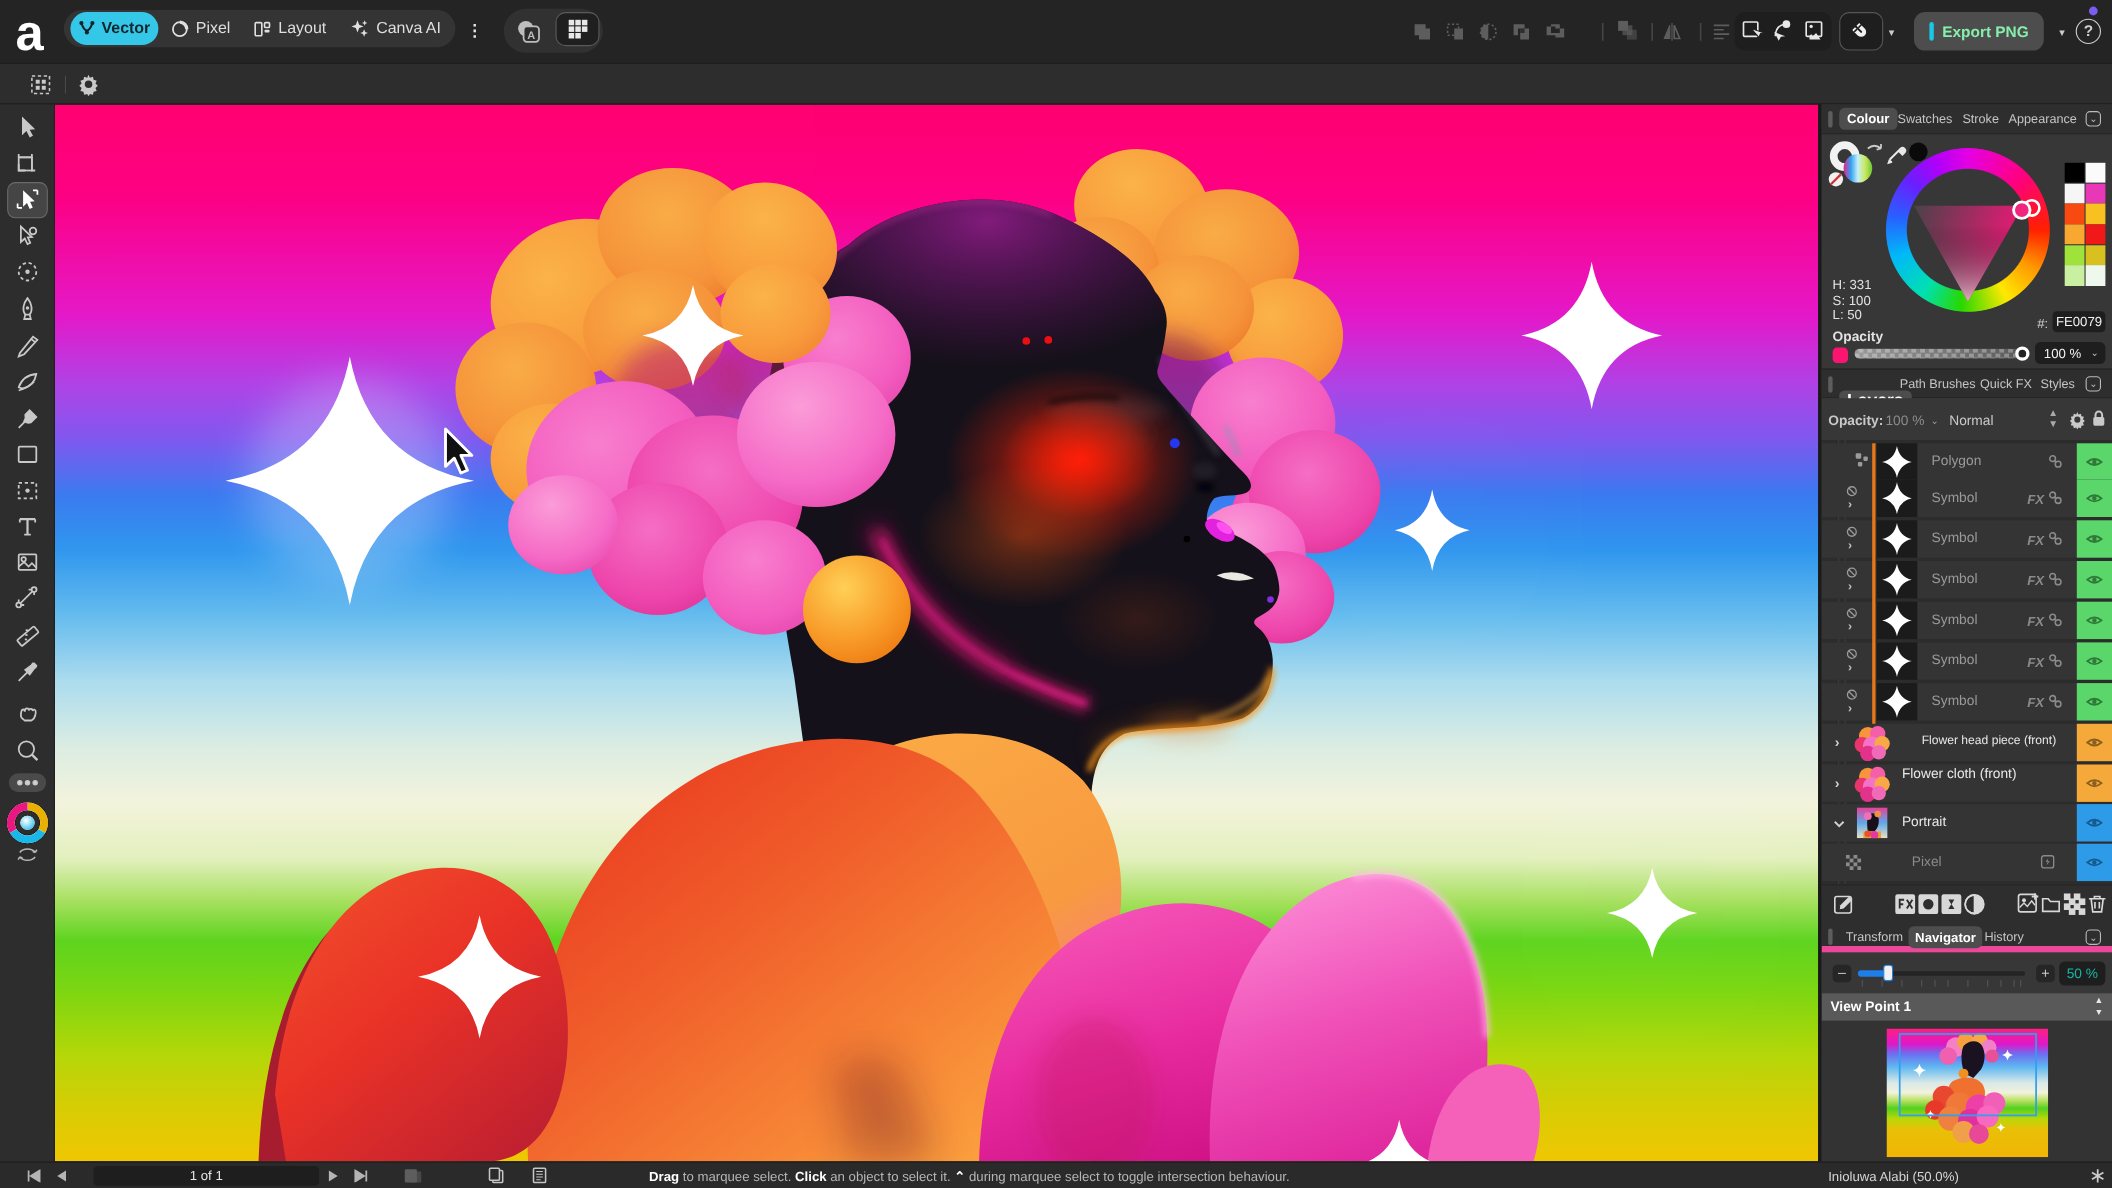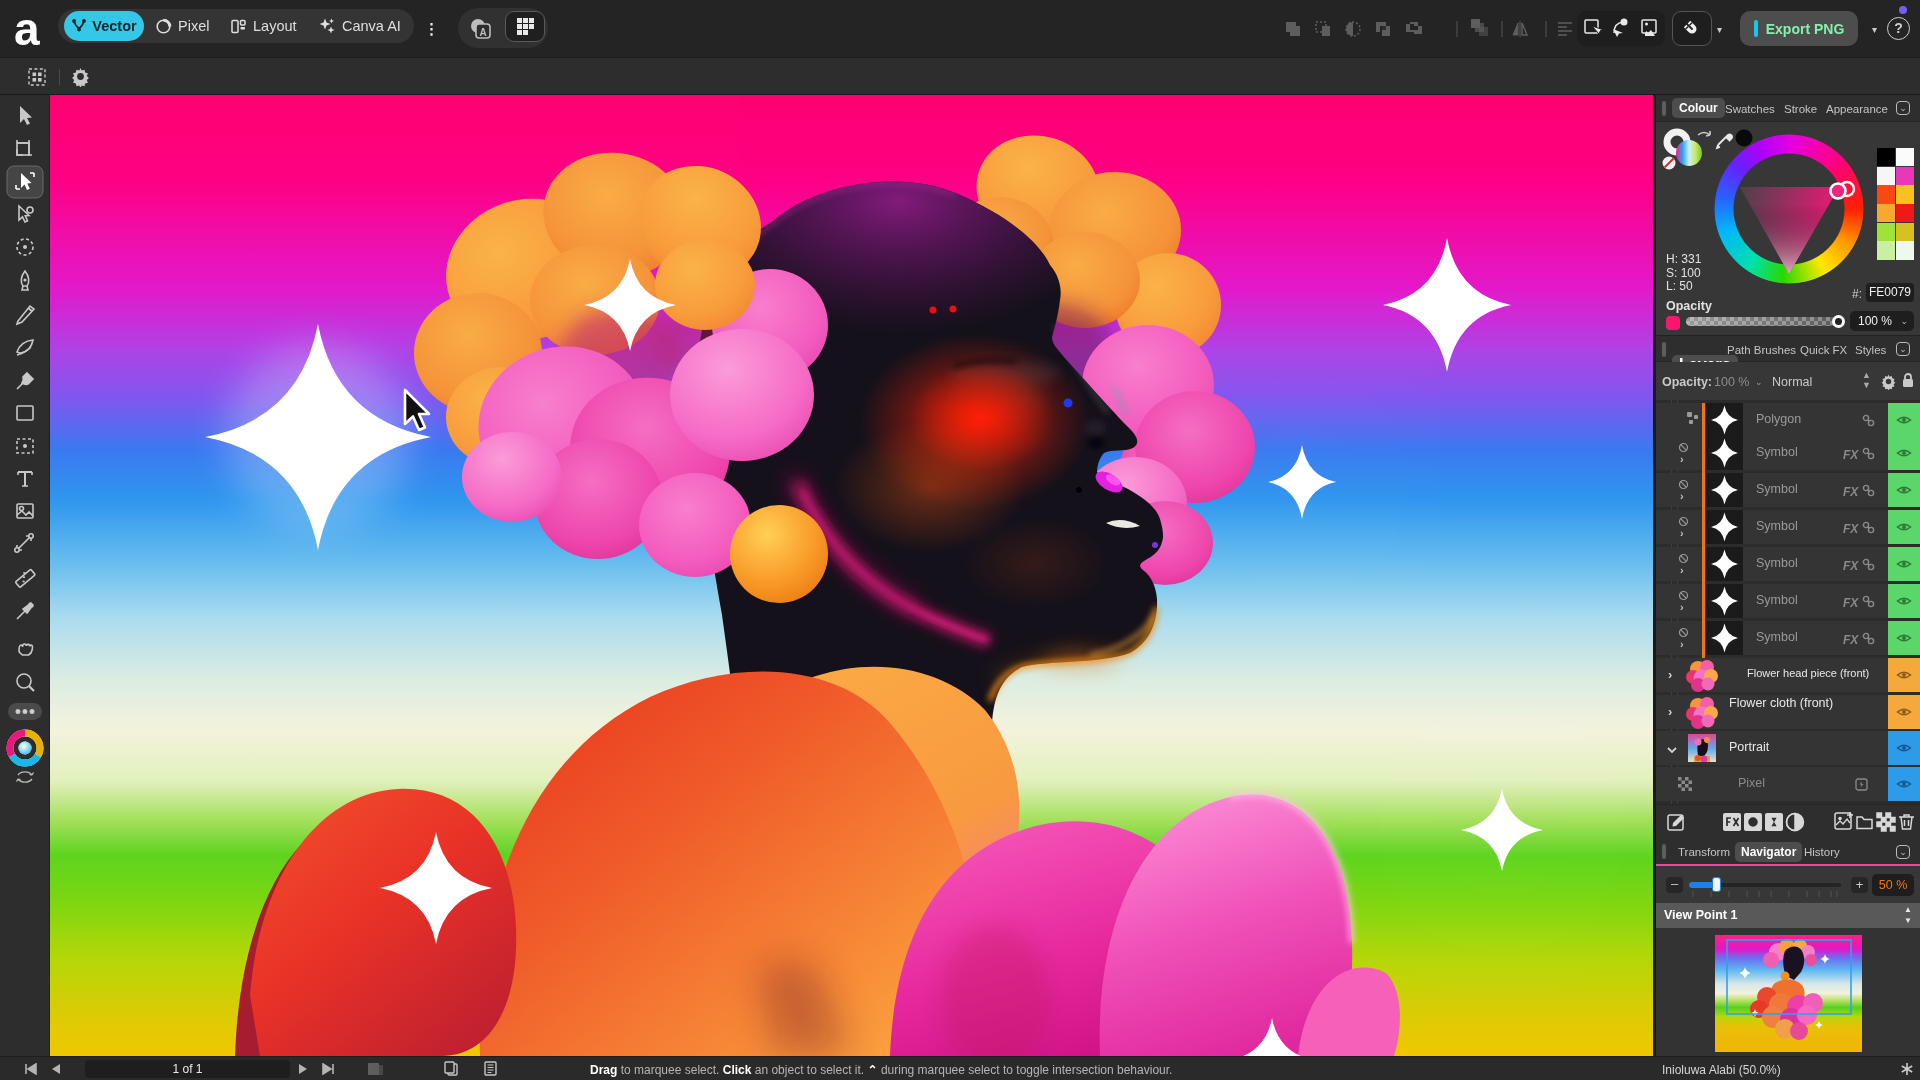--- a/index.html
+++ b/index.html
@@ -898,21 +898,21 @@
             <rect x="4.5" y="13.5" width="4.5" height="4.5"></rect>
             <rect x="13.5" y="13.5" width="4.5" height="4.5"></rect>
           </g>
         </g>
 <g transform="translate(242,8)">
           <path d="M1 4 h15 M3 4 l1.5 12 h8 l1.5 -12 M6 4 v-2 h5 v2 M6.5 7 v6 M10.5 7 v6"></path>
         </g>
 </svg>
 </div>
 
-<div class="abs" style="left:0;top:743px;width:264px;height:28px;background:#2e2e2e;border-bottom:2px solid #ec4899;">
+<div class="abs" style="left:0;top:743px;width:264px;height:28px;background:#2e2e2e;border-bottom:6px solid #ec4899;">
 <div class="abs" style="left:6px;top:6px;width:4px;height:15px;background:#5d5d5d;border-radius:2px;"></div>
 <div class="abs" style="left:22px;top:8px;color:#c4c4c4;font-size:11.5px;">Transform</div>
 <div class="abs" style="left:79px;top:4px;height:20px;padding:0 6px;background:#4d4d4d;border-radius:5px;color:#fff;font-size:12px;font-weight:bold;line-height:20px;">Navigator</div>
 <div class="abs" style="left:148px;top:8px;color:#c4c4c4;font-size:11.5px;">History</div>
 <div class="abs" style="left:240px;top:7px;width:14px;height:14px;border:1.4px solid #bbb;border-radius:4px;color:#bbb;font-size:9px;text-align:center;line-height:13px;">⌄</div>
 </div>
 
 <div class="abs" style="left:0;top:771px;width:264px;height:37px;background:#373737;">
 <div class="abs" style="left:10px;top:11px;width:17px;height:16px;background:#262626;border-radius:4px;color:#ccc;text-align:center;line-height:14px;font-size:13px;">–</div>
 <div class="abs" style="left:33px;top:17px;width:152px;height:4px;background:#242424;border-radius:2px;"></div>
@@ -925,21 +925,21 @@
         <line x1="58" y1="1" x2="58" y2="7"></line>
         <line x1="70" y1="1" x2="70" y2="7"></line>
         <line x1="82" y1="1" x2="82" y2="7"></line>
         <line x1="100" y1="1" x2="100" y2="7"></line>
         <line x1="118" y1="1" x2="118" y2="7"></line>
         <line x1="130" y1="1" x2="130" y2="7"></line>
         <line x1="142" y1="1" x2="142" y2="7"></line>
         <line x1="148" y1="1" x2="148" y2="7"></line>
 </svg>
 <div class="abs" style="left:195px;top:11px;width:17px;height:16px;background:#262626;border-radius:4px;color:#ccc;text-align:center;line-height:15px;font-size:13px;">+</div>
-<div class="abs" style="left:216px;top:8px;width:42px;height:22px;background:#1e1e1e;border-radius:5px;color:#f97316;font-size:12.5px;text-align:center;line-height:22px;">50 %</div>
+<div class="abs" style="left:216px;top:8px;width:42px;height:22px;background:#1e1e1e;border-radius:5px;color:#14b8a6;font-size:12.5px;text-align:center;line-height:22px;">50 %</div>
 </div>
 
 <div class="abs" style="left:0;top:808px;width:264px;height:25px;background:#595959;color:#fff;font-size:12.5px;font-weight:bold;">
 <span class="abs" style="left:8px;top:5px;">View Point 1</span>
 <span class="abs" style="left:248px;top:1px;color:#e8e8e8;font-size:8px;line-height:11px;">▲<br>▼</span>
 </div>
 
 <div class="abs" style="left:0;top:833px;width:264px;height:128px;background:#333;"></div>
 <svg class="abs" style="left:59px;top:840px" width="147" height="117" viewBox="0 0 147 117">
 <defs>

